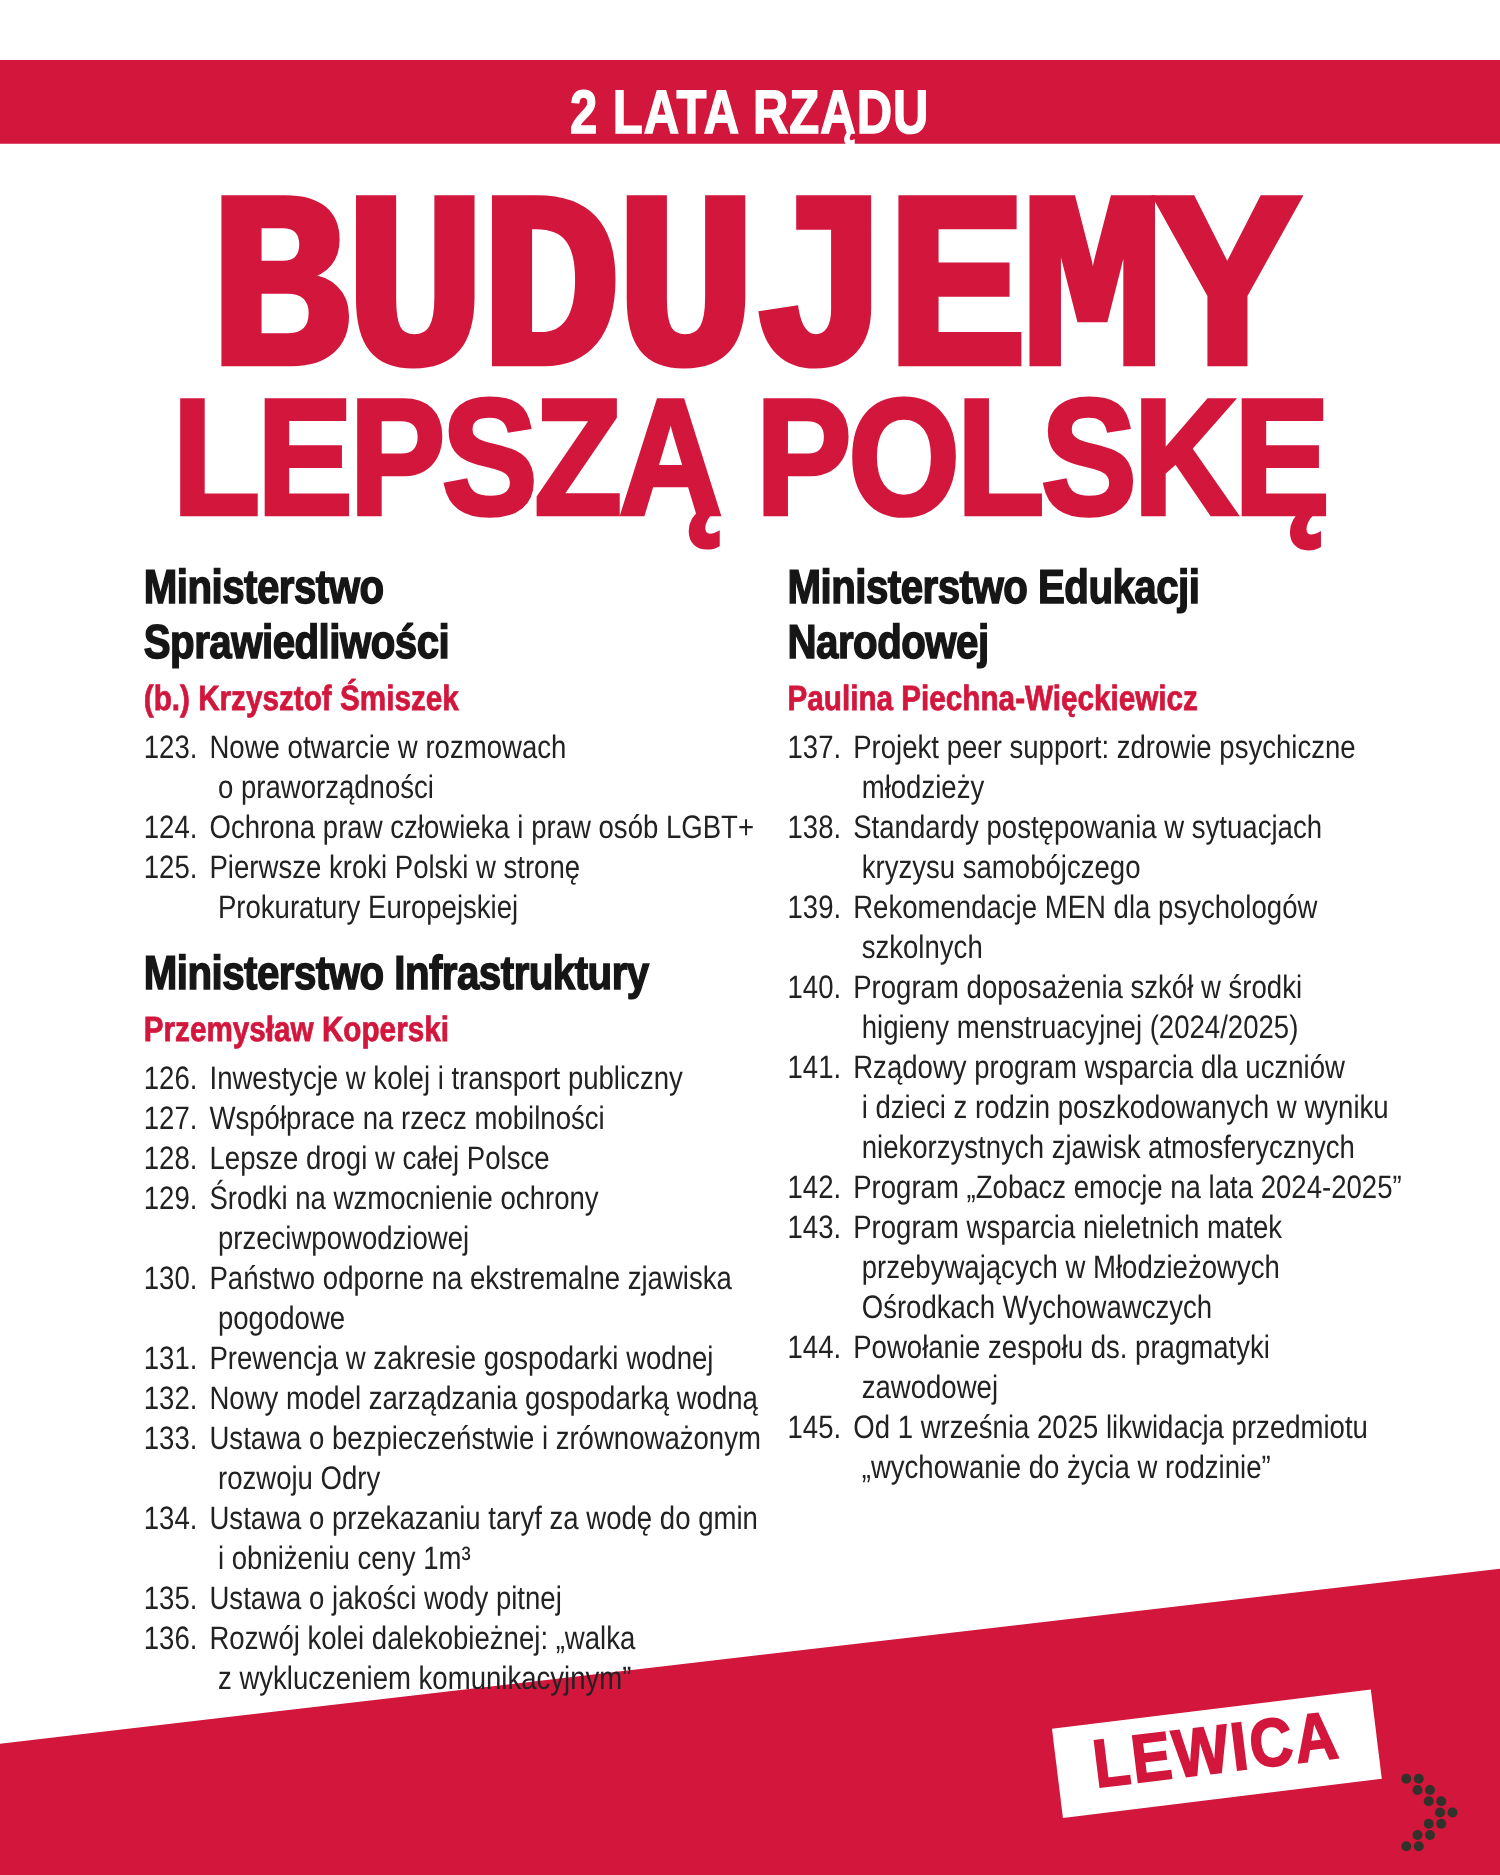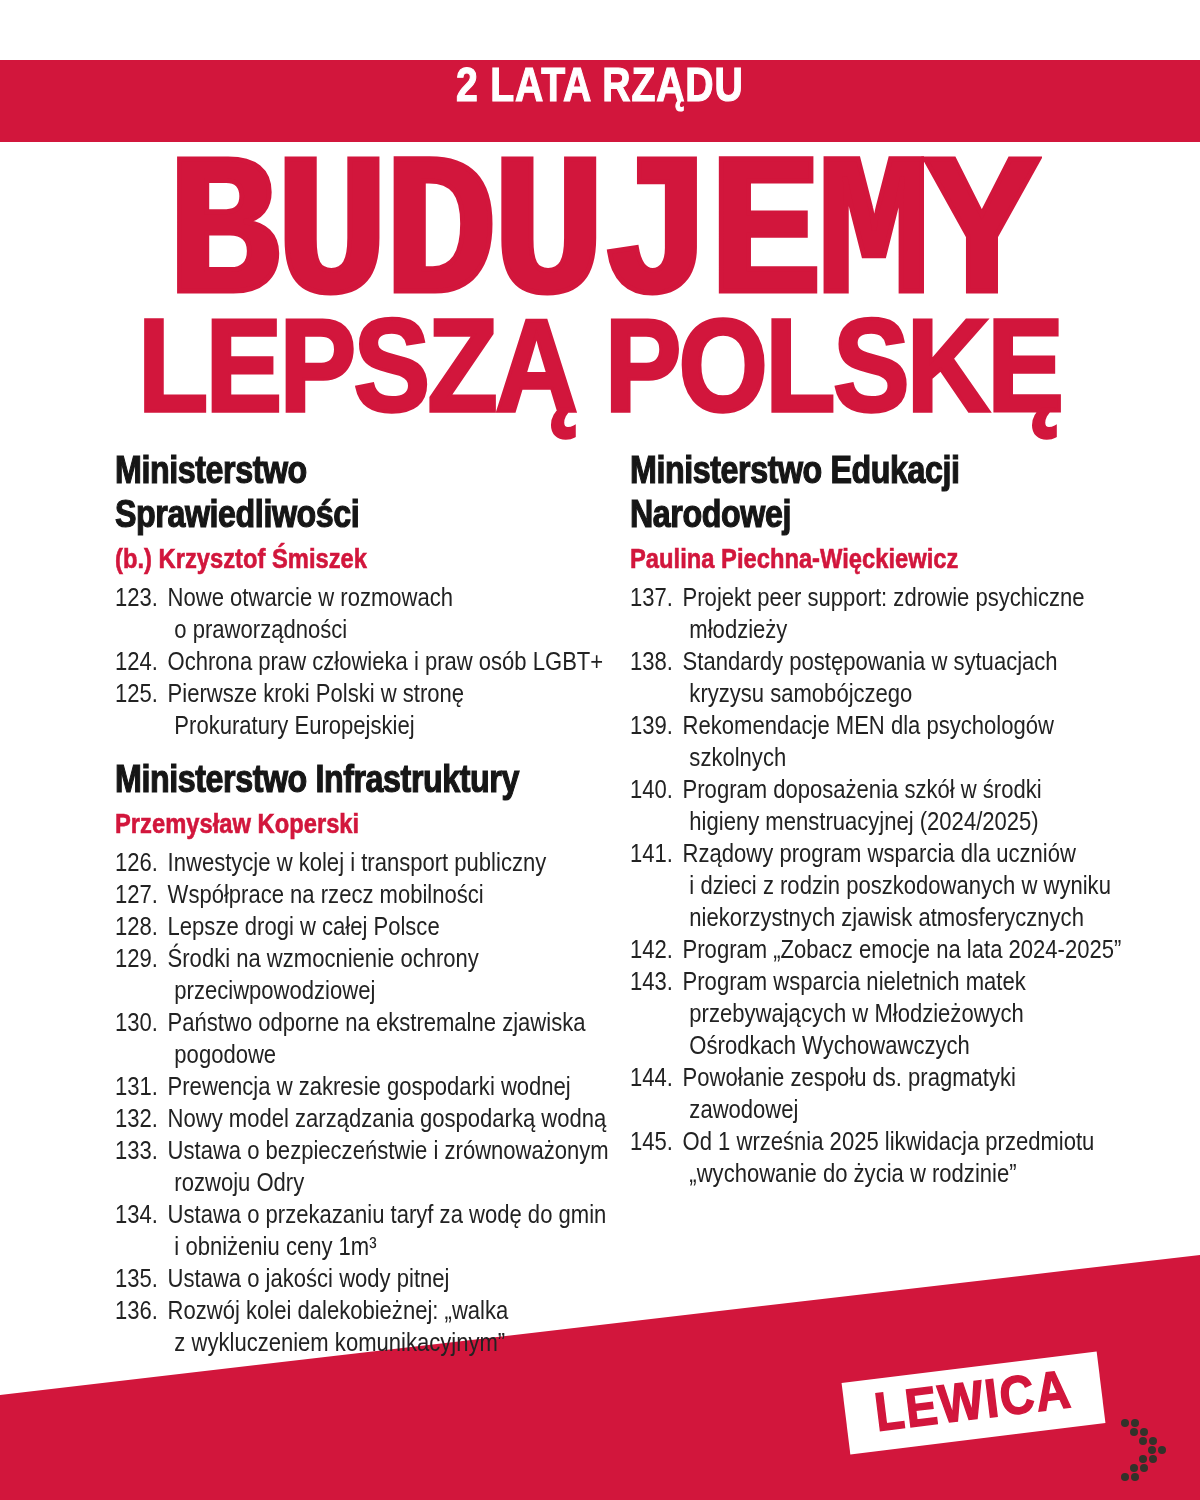--- a/index.html
+++ b/index.html
@@ -9,23 +9,23 @@
     --dot:#33322a;
   }
   html,body{margin:0;padding:0;}
   body{
     width:1200px;height:1500px;position:relative;overflow:hidden;
     background:#ffffff;
     font-family:"Liberation Sans", sans-serif;
   }
   
   .top-banner{
-    position:absolute;top:60px;left:0;width:1200px;height:82px;
+    position:absolute;top:48px;left:0;width:1200px;height:67px;
     background:var(--red);
-    display:flex;align-items:flex-start;justify-content:center;
+    display:flex;align-items:flex-end;justify-content:center;
   }
   .top-banner .label{
     display:inline-block;color:#fff;font-weight:bold;font-size:49px;line-height:49px;
     letter-spacing:1px;transform:scaleX(0.8);transform-origin:50% 50%;
     -webkit-text-stroke:1.2px #fff;white-space:nowrap;
   }
   
   .h-row{position:absolute;left:0;width:1200px;text-align:center;white-space:nowrap;}
   .h-row .h-text{
     display:inline-block;font-weight:bold;color:var(--red);

